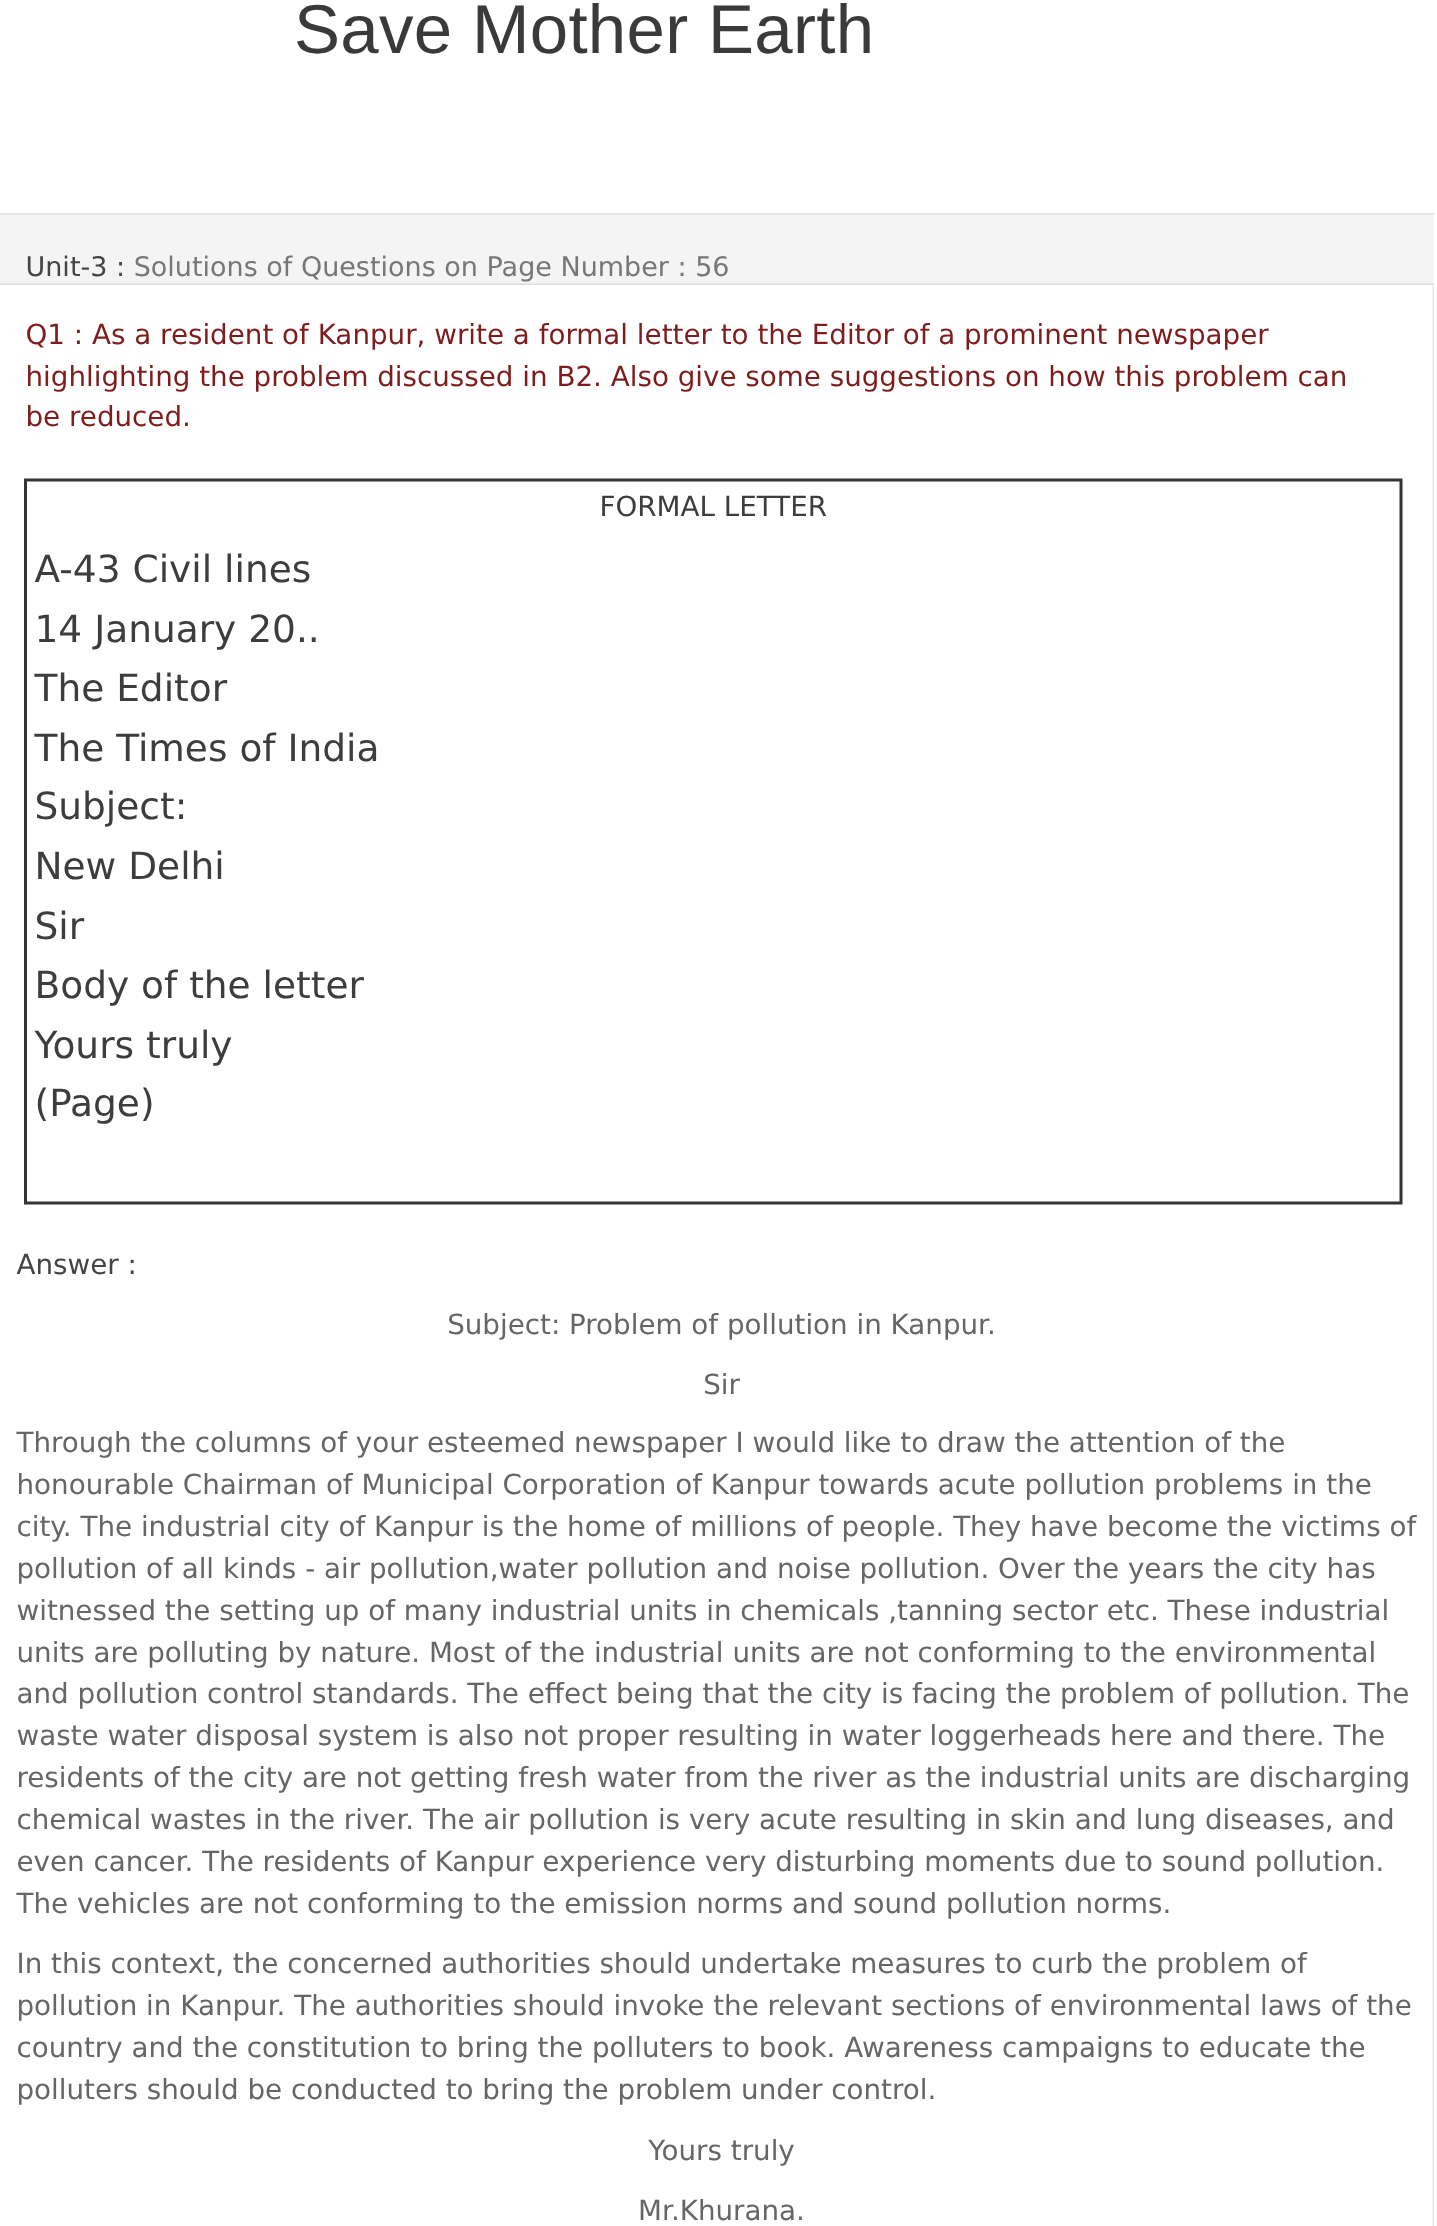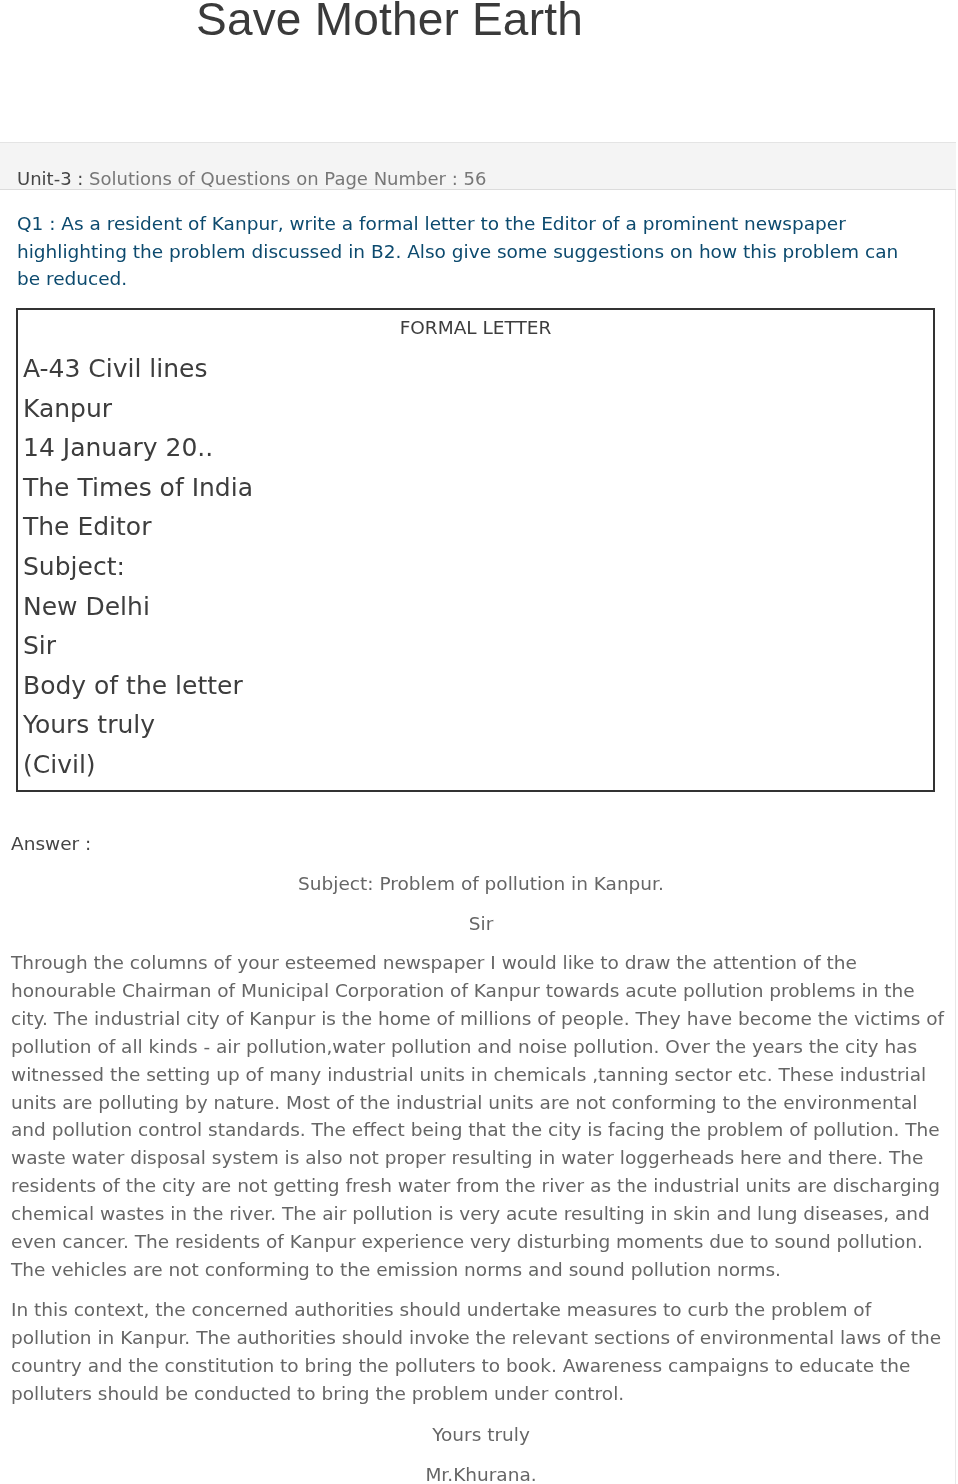--- a/index.html
+++ b/index.html
@@ -48,26 +48,26 @@
       height: 1294px;
       border-right: 1px solid #e8e8e8;
     }
     .question {
       position: absolute;
       left: 17px;
       top: 210px;
       width: 910px;
       font-size: 18.5px;
       line-height: 27.5px;
-      color: #0c4a6e;
+      color: #7f1d1d;
     }
     .letter-box {
       position: absolute;
       left: 16px;
-      top: 308px;
+      top: 319px;
       width: 919px;
       height: 484px;
       border: 2px solid #333333;
       padding: 0 5px;
     }
     .letter-heading {
       text-align: center;
       font-size: 18.5px;
       color: #3d3d3d;
       margin-top: 5px;
@@ -105,30 +105,29 @@
     <span style="white-space:pre;"> Solutions of Questions on Page Number : 56</span>
   </div>
 
   <div class="content-frame"></div>
 
   <p class="question">Q1 :  As a resident of Kanpur, write a formal letter to the Editor of a prominent newspaper highlighting the problem discussed in B2. Also give some suggestions on how this problem can be reduced.</p>
 
   <div class="letter-box">
     <div class="letter-heading">FORMAL LETTER</div>
     <div class="letter-line">A-43 Civil lines</div>
-    <div class="letter-line">Kanpur</div>
     <div class="letter-line">14 January 20..</div>
+    <div class="letter-line">The Editor</div>
     <div class="letter-line">The Times of India</div>
-    <div class="letter-line">The Editor</div>
     <div class="letter-line">Subject:</div>
     <div class="letter-line">New Delhi</div>
     <div class="letter-line">Sir</div>
     <div class="letter-line">Body of the letter</div>
     <div class="letter-line">Yours truly</div>
-    <div class="letter-line">(Civil)</div>
+    <div class="letter-line">(Page)</div>
   </div>
 
   <div class="answer">
     <div class="ans-label">Answer :</div>
     <div class="ans-line">Subject: Problem of pollution in Kanpur.</div>
     <div class="ans-line">Sir</div>
     <p class="ans-para">Through the columns of your esteemed newspaper I would like to draw the attention of the honourable Chairman of Municipal Corporation of Kanpur towards acute pollution problems in the city. The industrial city of Kanpur is the home of millions of people. They have become the victims of pollution of all kinds - air pollution,water pollution and noise pollution. Over the years the city has witnessed the setting up of many industrial units in chemicals ,tanning sector etc. These industrial units are polluting by nature. Most of the industrial units are not conforming to the environmental and pollution control standards. The effect being that the city is facing the problem of pollution. The waste water disposal system is also not proper resulting in water loggerheads here and there. The residents of the city are not getting fresh water from the river as the industrial units are discharging chemical wastes in the river. The air pollution is very acute resulting in skin and lung diseases, and even cancer. The residents of Kanpur experience very disturbing moments due to sound pollution. The vehicles are not conforming to the emission norms and sound pollution norms.</p>
     <p class="ans-para">In this context, the concerned authorities should undertake measures to curb the problem of pollution in Kanpur. The authorities should invoke the relevant sections of environmental laws of the country and the constitution to bring the polluters to book. Awareness campaigns to educate the polluters should be conducted to bring the problem under control.</p>
     <div class="ans-line">Yours truly</div>
     <div class="ans-line">Mr.Khurana.</div>

